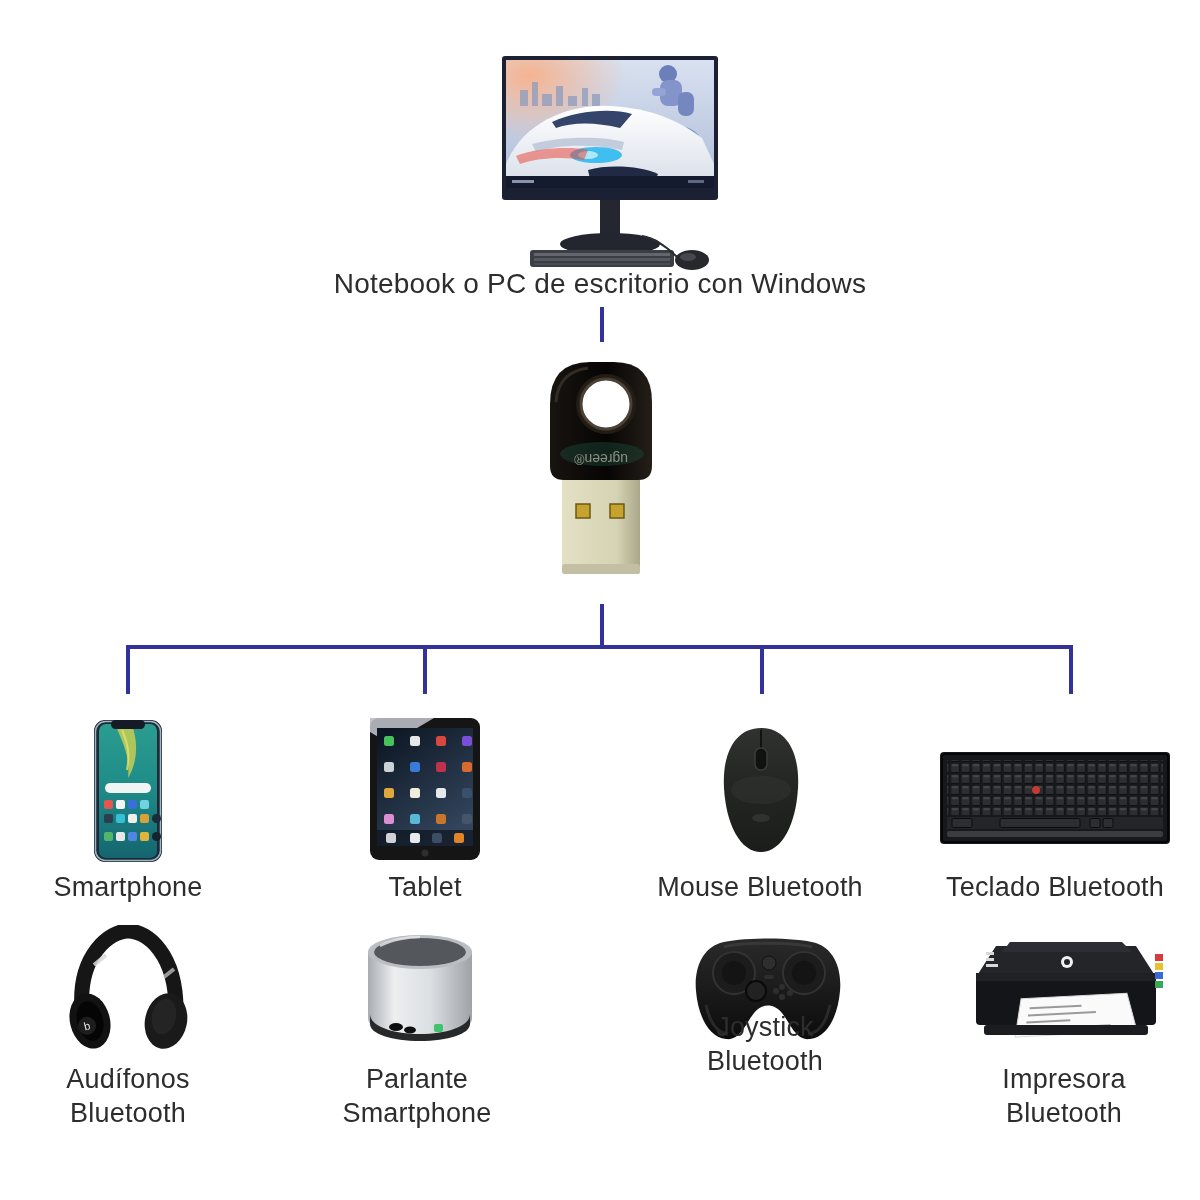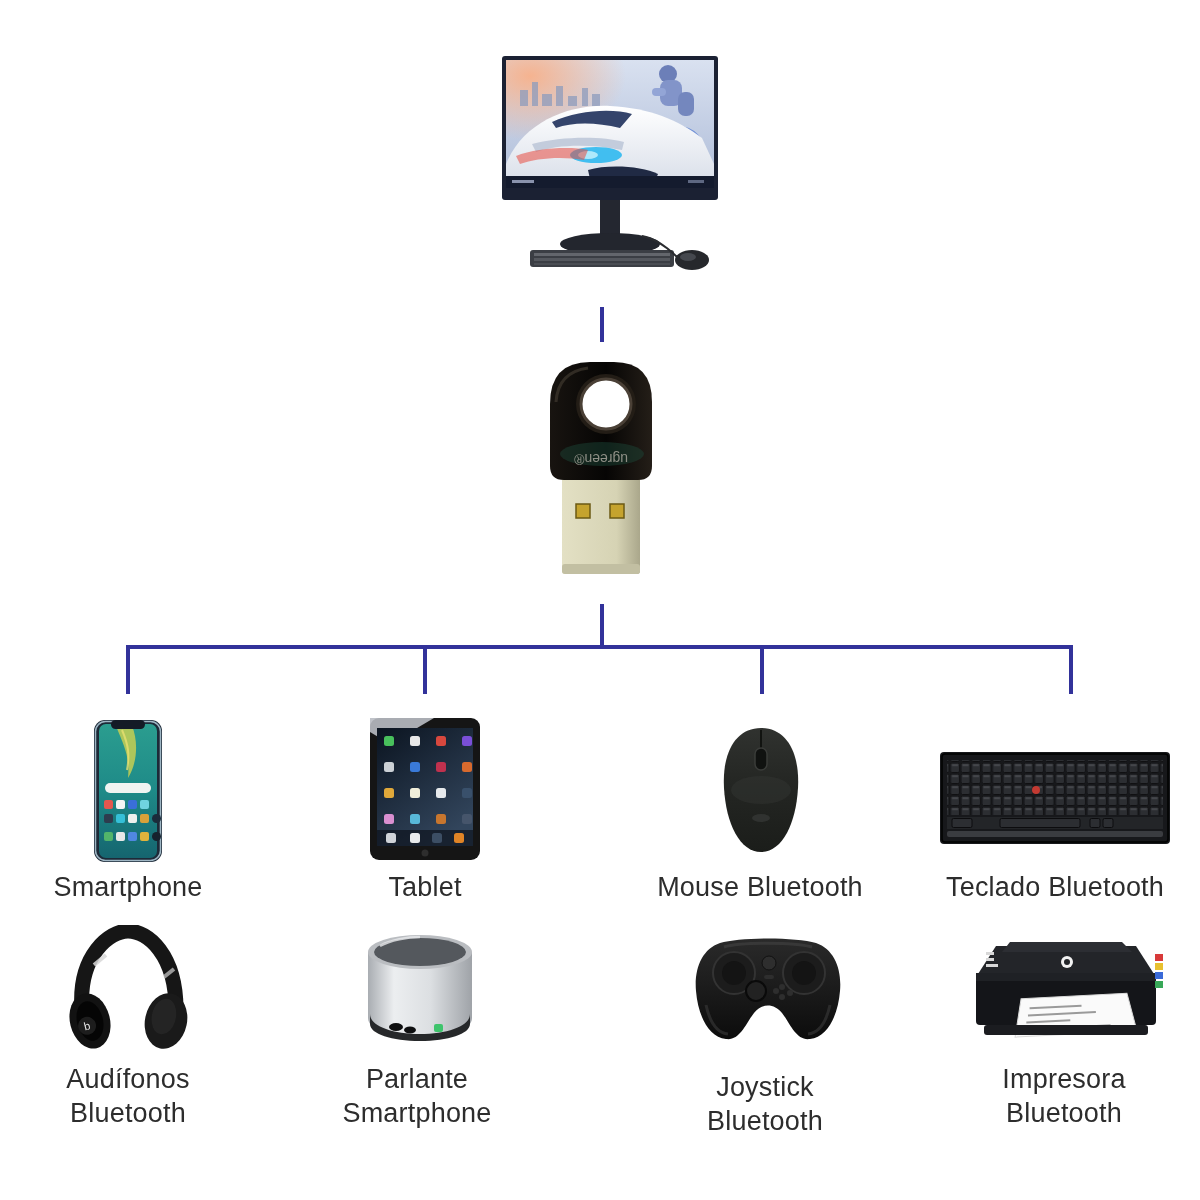--- a/index.html
+++ b/index.html
@@ -93,20 +93,21 @@
       </g>
 
       <g>
         <path d="M186,206 C176,196 162,186 150,184" fill="none" stroke="#2a2c30" stroke-width="2"></path>
         <ellipse cx="200" cy="208" rx="17" ry="10" fill="#26282c"></ellipse>
         <ellipse cx="196" cy="205" rx="8" ry="4" fill="#45484e"></ellipse>
       </g>
     </svg>
   </div>
 
+  <div class="abs title" style="left:0;top:268px;width:1200px;">Notebook o PC de escritorio con Windows</div>
 
   <div class="line" style="left:600px;top:307px;width:4px;height:35px;"></div>
   <div class="line" style="left:600px;top:604px;width:4px;height:44px;"></div>
   <div class="line" style="left:126px;top:645px;width:947px;height:4px;"></div>
   <div class="line" style="left:126px;top:645px;width:4px;height:49px;"></div>
   <div class="line" style="left:423px;top:645px;width:4px;height:49px;"></div>
   <div class="line" style="left:760px;top:645px;width:4px;height:49px;"></div>
   <div class="line" style="left:1069px;top:645px;width:4px;height:49px;"></div>
 
   <div class="abs" style="left:540px;top:358px;width:122px;height:222px;">
@@ -375,18 +376,18 @@
         </g>
       </g>
       <rect x="14" y="85" width="164" height="10" rx="3" fill="#1b1c20"></rect>
     </svg>
   </div>
 
   <div class="abs label" style="left:-22px;top:1062px;width:300px;">Audífonos
 Bluetooth</div>
   <div class="abs label" style="left:267px;top:1062px;width:300px;">Parlante
 Smartphone</div>
-  <div class="abs label" style="left:615px;top:1070px;width:300px;">Joystick
+  <div class="abs label" style="left:615px;top:1010px;width:300px;">Joystick
 Bluetooth</div>
   <div class="abs label" style="left:914px;top:1062px;width:300px;">Impresora
 Bluetooth</div>
 
 </div>
 
 </body></html>

